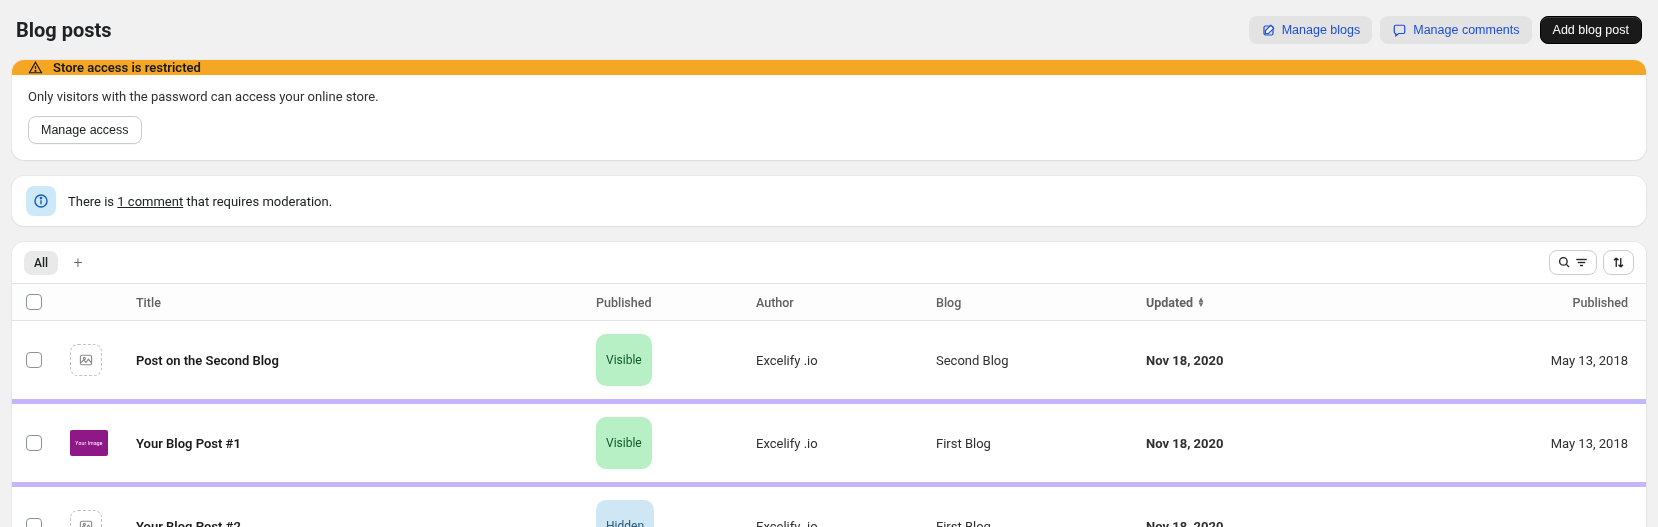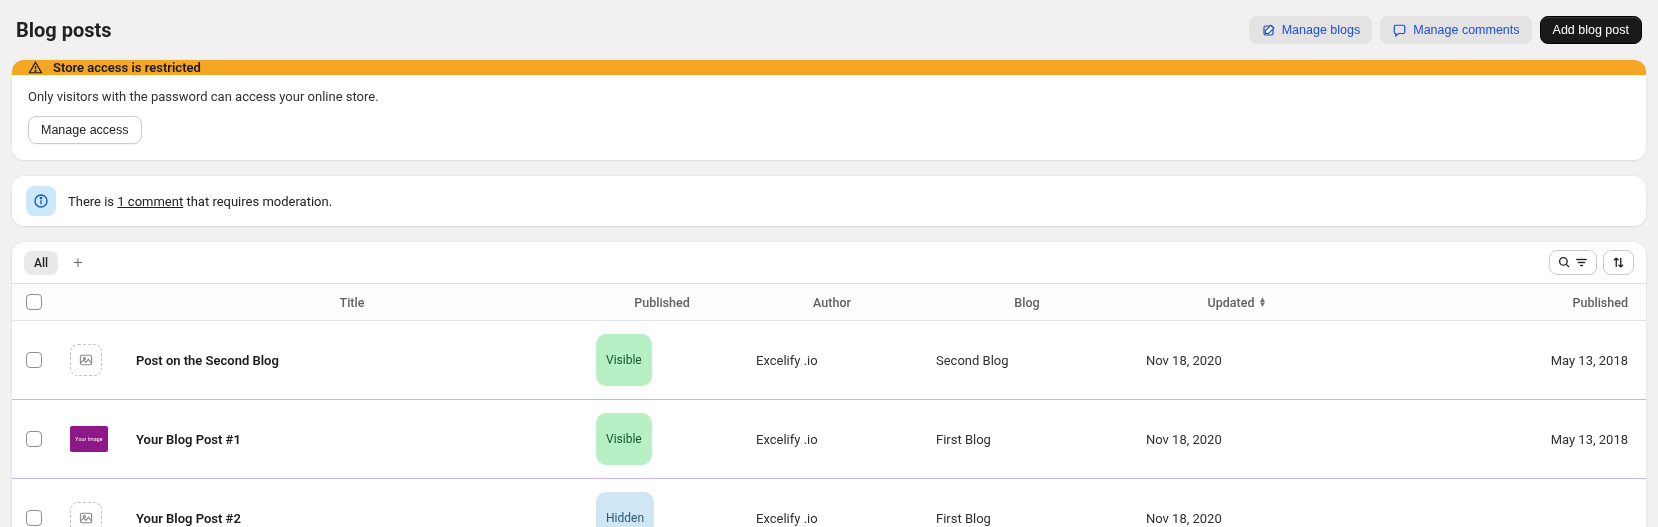--- a/index.html
+++ b/index.html
@@ -33,34 +33,34 @@
   .table-card { padding: 0; }
   .tabs-row { display: flex; align-items: center; justify-content: space-between; padding: 8px 12px; }
   .tabs-left { display: flex; align-items: flex-end; gap: 8px; }
   .tab-pill { background: #e9e9e9; border-radius: 8px; padding: 5px 10px; font-size: 12px; font-weight: 500; }
   .add-tab { width:24px; height:24px; display:flex; align-items:center; justify-content:center; cursor:pointer; font-size:16px; color:#616161; font-weight:300; }
   .tabs-right { display: flex; gap: 6px; }
   .tool-btn { border: 1px solid #c9cccf; background:#fff; border-radius: 8px; padding: 4px 7px; display:flex; align-items:center; gap:2px; cursor:pointer; }
 
   table { width: 100%; border-collapse: collapse; }
   thead th {
-    text-align: center; font-weight: 500; font-size: 12.5px; color: #616161;
+    text-align: left; font-weight: 500; font-size: 12.5px; color: #616161;
     padding: 10px 14px; border-top: 1px solid #e1e3e5; border-bottom: 1px solid #e1e3e5;
     background: #fdfdfd;
   }
   th.col-select, td.col-select { width: 40px; padding-left: 14px; }
   th.col-thumb, td.col-thumb { width: 56px; }
   th.col-title, td.col-title { width: 460px; }
   th.col-visibility, td.col-visibility { width: 160px; }
   th.col-author, td.col-author { width: 180px; }
   th.col-blog, td.col-blog { width: 210px; }
-  th.col-updated, td.col-updated { width: 210px; }
+  th.col-updated, td.col-updated { width: 210px; font-weight: bold; }
   th.col-published, td.col-published { text-align: right; padding-right: 18px; }
   td.col-published { text-align: right; padding-right: 18px; }
-  tbody td { padding: 13px 14px; border-top: 1px solid #c4b5fd; font-size: 13px; color: #303030; vertical-align: middle; }
+  tbody td { padding: 13px 14px; border-top: 5px solid #c4b5fd; font-size: 13px; color: #303030; vertical-align: middle; }
   tbody tr:first-child td { border-top: none; }
   .row-title { font-weight: 600; color: #1a1a1a; }
   .checkbox { width: 16px; height: 16px; border: 1px solid #8c9196; border-radius: 4px; background: #fff; }
 
   .thumb-placeholder { width: 32px; height: 32px; border: 1px dashed #c2c2c2; border-radius: 8px; display:flex; align-items:center; justify-content:center; color:#8a8a8a; }
   .thumb-img { width: 38px; height: 26px; background:#8e1887; border-radius:2px; display:flex; align-items:center; justify-content:center; color:#fff; font-size:5px; white-space:nowrap; letter-spacing:0.2px;}
 
   .badge { display:inline-block; padding: 19px 10px; border-radius: 10px; font-size: 12px; font-weight: 450; }
   .badge-visible { background: #b8f0c6; color: #0d5a2b; }
   .badge-hidden { background: #cfe6f4; color: #2c5b76; }

